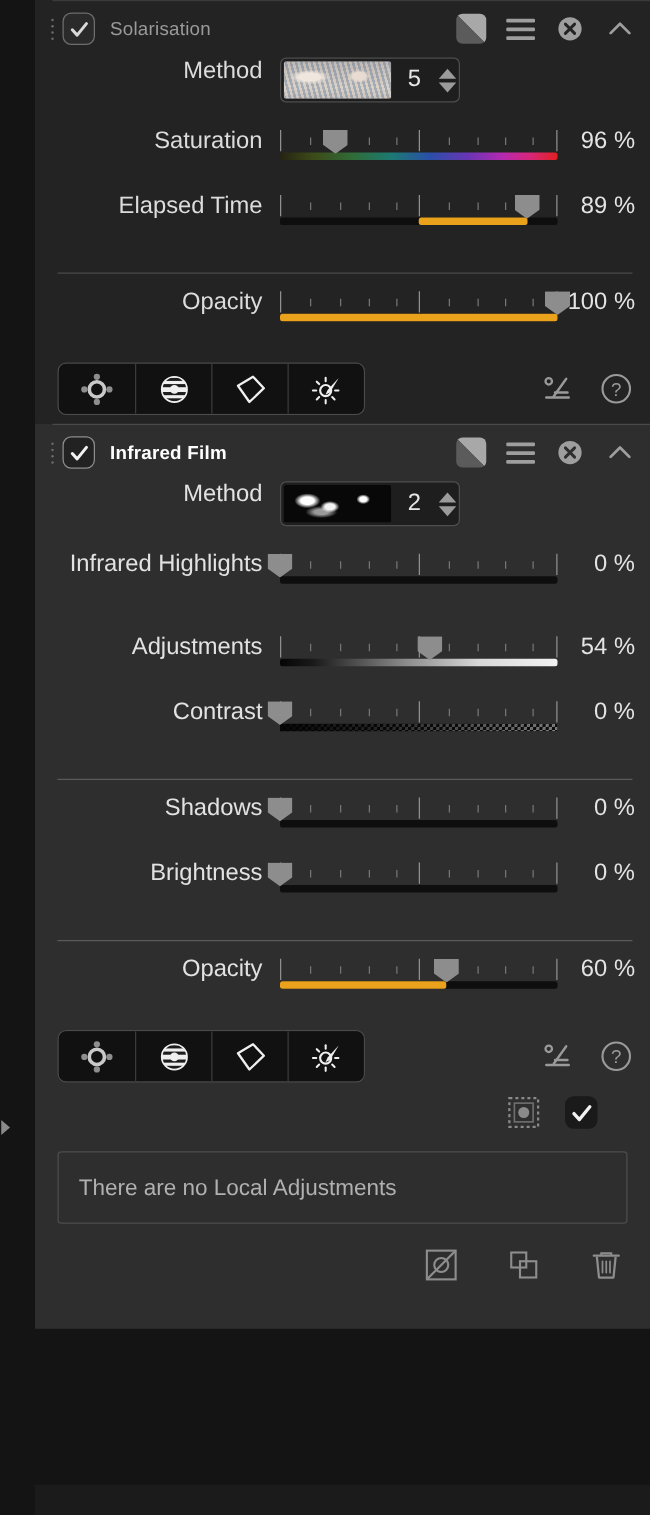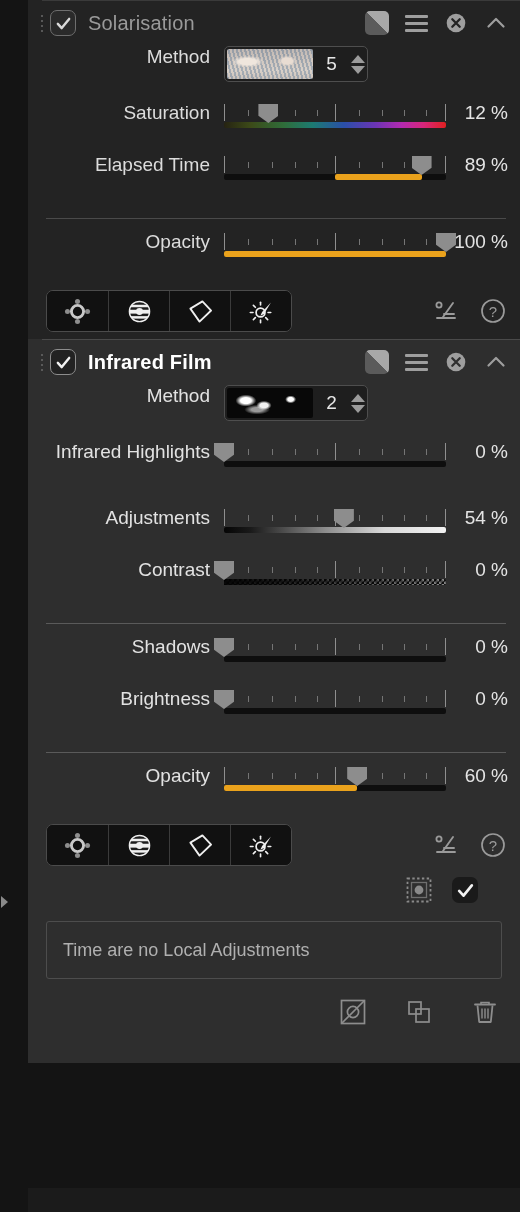--- a/index.html
+++ b/index.html
@@ -50,21 +50,21 @@
   .drag-handle i { width: 2px; height: 2px; border-radius: 50%; background: #6a6a6a; display:block; }
 
   .chk {
     width: 26px; height: 26px; border-radius: 7px;
     flex: 0 0 auto; display: flex; align-items: center; justify-content: center;
     background: #2a2a2a; border: 1px solid #6e6e6e;
   }
   .panel.active .chk { background: #222; border-color: #8d8d8d; }
   .chk svg { width: 17px; height: 17px; }
 
-  .ptitle { margin-left: 12px; font-size: 20px; letter-spacing: .2px; }
+  .ptitle { margin-left: 12px; font-size: 15px; letter-spacing: .2px; }
   .panel.inactive .ptitle { color: #9a9a9a; font-weight: 400; }
   .panel.active   .ptitle { color: #ffffff; font-weight: 700; }
 
   .phead-spacer { flex: 1 1 auto; }
   .hicon { flex: 0 0 auto; display:flex; align-items:center; justify-content:center; }
   .hicon + .hicon { margin-left: 16px; }
 
   .split-sq {
     width: 24px; height: 24px; border-radius: 5px;
     background: linear-gradient(to bottom left, #a8a8a8 0 49.6%, #5b5b5b 49.6% 100%);
@@ -270,21 +270,21 @@
             <div class="t" style="left:32%"></div>
               <div class="t" style="left:42%"></div>
             <div class="t" style="left:61%"></div>
               <div class="t" style="left:71%"></div>
             <div class="t" style="left:81%"></div>
               <div class="t" style="left:91%"></div>
           </div>
           <div class="track grad-sat"></div>
           <div class="handle" style="left:20%"></div>
         </div>
-        <div class="sval">12 %</div>
+        <div class="sval">96 %</div>
       </div>
 
       <div class="row slider-row">
         <div class="rlabel">Elapsed Time</div>
         <div class="sl-wrap">
           <div class="ticks">
             <div class="cap l"></div>
               <div class="mid"></div>
               <div class="cap r"></div>
             <div class="t" style="left:11%"></div>
@@ -661,21 +661,21 @@
           </svg>
         </div>
         <div class="mask-chk">
           <svg viewBox="0 0 24 24" width="19" height="19">
             <path d="M4 12.5 L9.5 18.5 L20 5.5" fill="none" stroke="#f2f2f2" stroke-width="3.4" stroke-linecap="round" stroke-linejoin="round"></path>
           </svg>
         </div>
       </div>
 
       <div class="la-box">
-        <div class="la-text">Time are no Local Adjustments</div>
+        <div class="la-text">There are no Local Adjustments</div>
       </div>
 
       <div class="la-actions">
         <div class="tr-icon">
           <svg width="28" height="28" viewBox="0 0 28 28">
             <rect x="2.5" y="2.5" width="23" height="23" fill="none" stroke="#8d8d8d" stroke-width="1.7"></rect>
             <path d="M2.5 25.5 L25.5 2.5" stroke="#8d8d8d" stroke-width="1.7"></path>
             <circle cx="14" cy="14" r="5.6" fill="none" stroke="#8d8d8d" stroke-width="1.7"></circle>
           </svg>
         </div>

